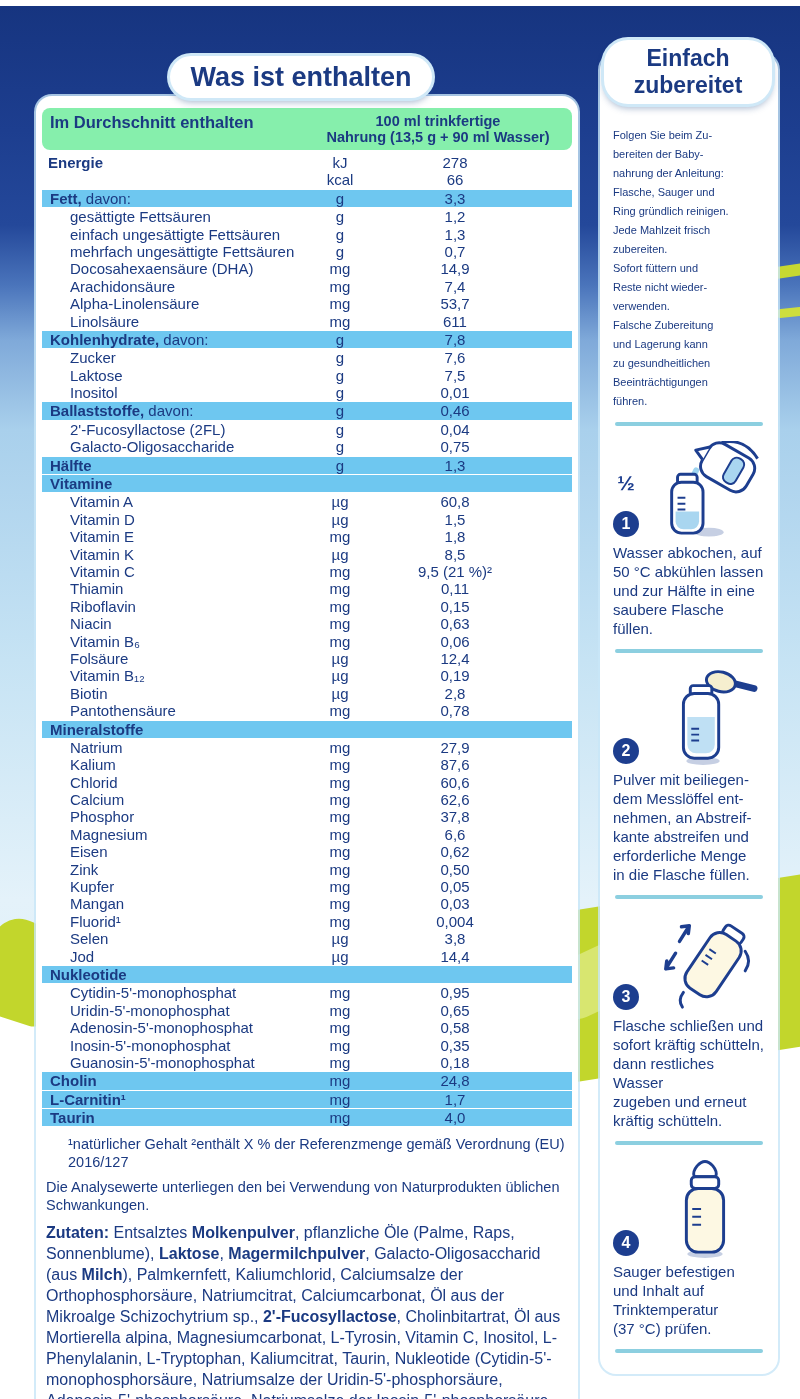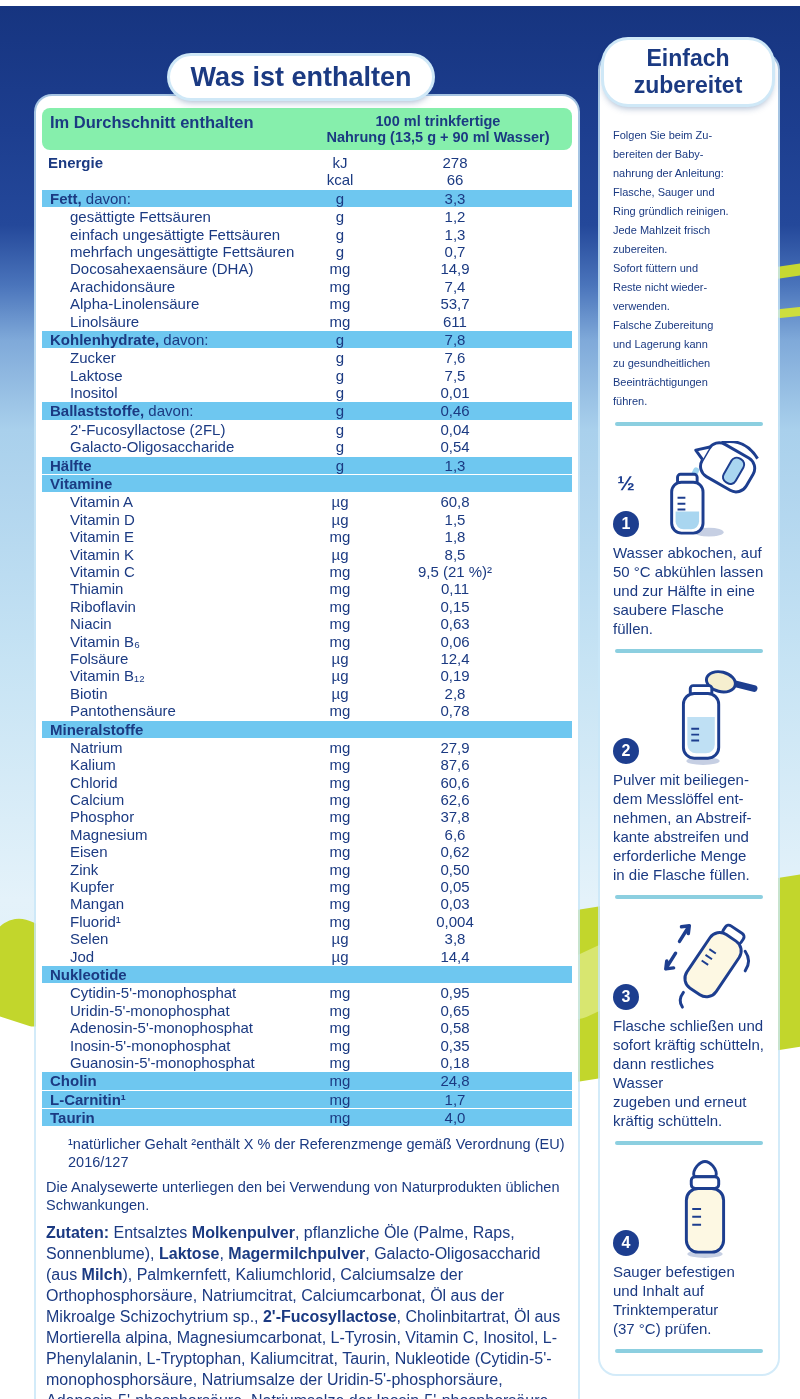--- a/index.html
+++ b/index.html
@@ -148,21 +148,21 @@
           <span class="value">0,46</span>
         </div>
         <div class="row sub">
           <span class="name">2'-Fucosyllactose (2FL)</span>
           <span class="unit">g</span>
           <span class="value">0,04</span>
         </div>
         <div class="row sub">
           <span class="name">Galacto-Oligosaccharide</span>
           <span class="unit">g</span>
-          <span class="value">0,54</span>
+          <span class="value">0,75</span>
         </div>
         <div class="row section">
           <span class="name"><b>Hälfte</b></span>
           <span class="unit">g</span>
           <span class="value">1,3</span>
         </div>
         <div class="row section">
           <span class="name"><b>Vitamine</b></span>
           <span class="unit"></span>
           <span class="value"></span>

